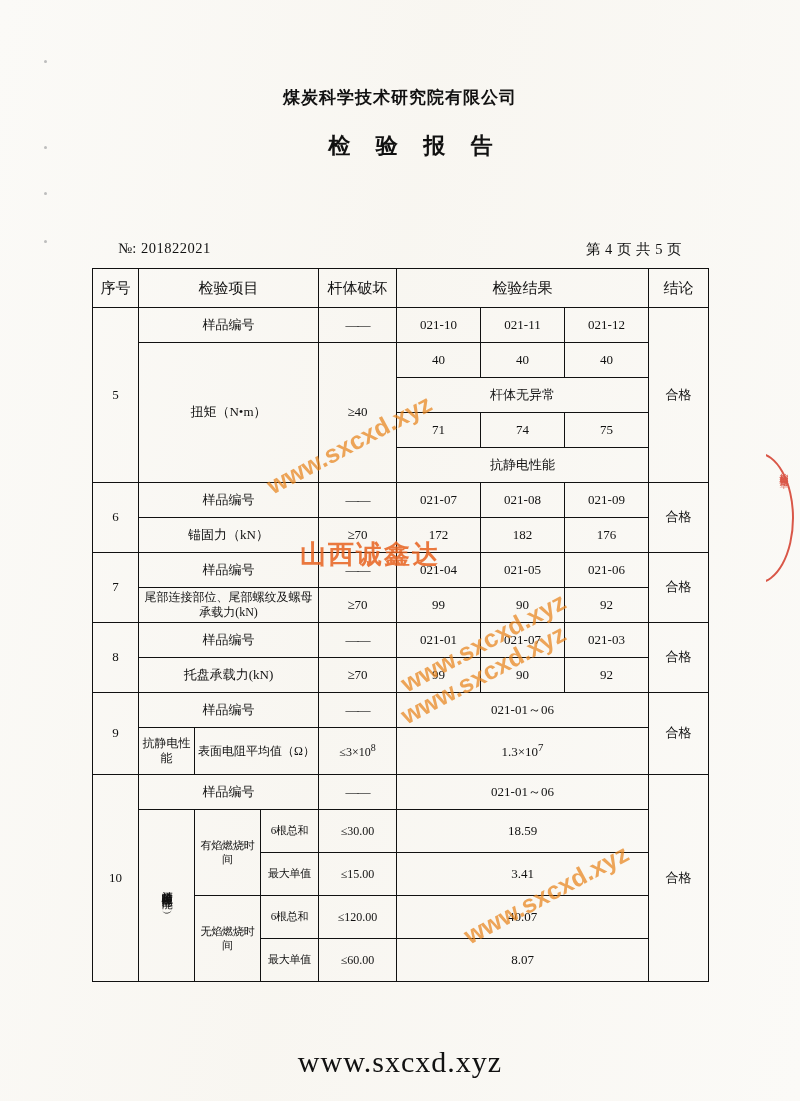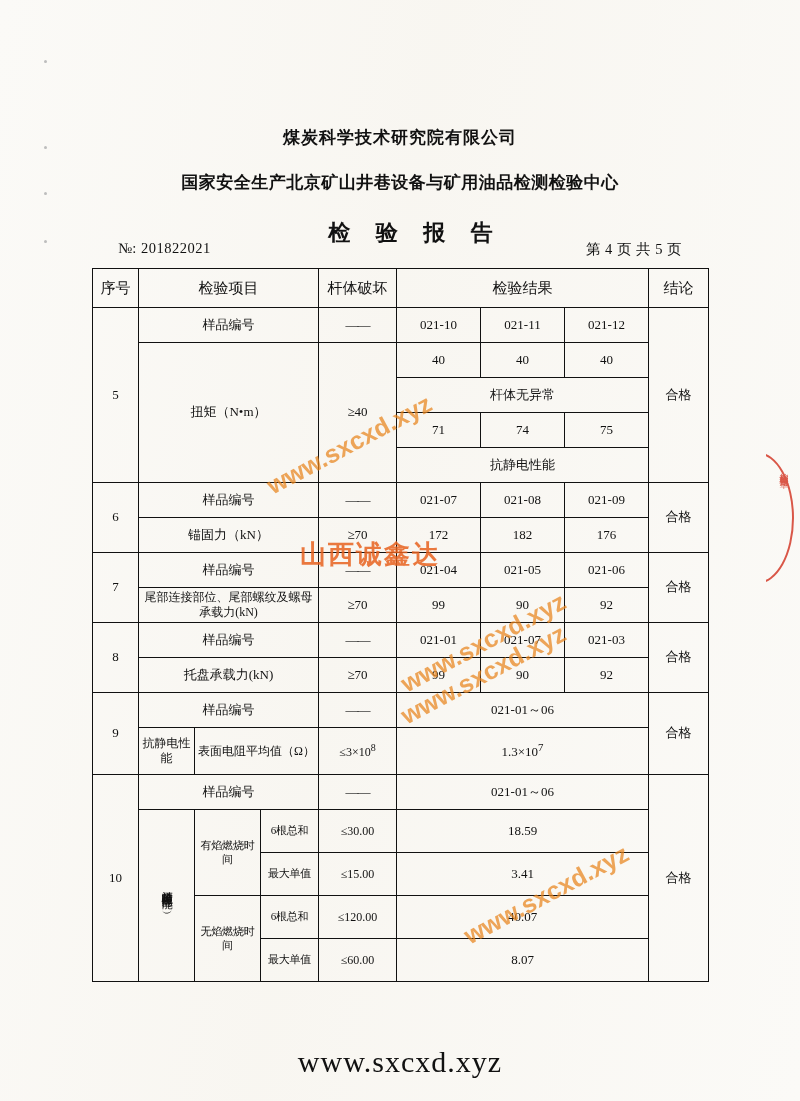--- a/index.html
+++ b/index.html
@@ -27,21 +27,20 @@
     background:
       linear-gradient(100deg, rgba(255,255,255,0.0) 0%, rgba(246,243,236,0.55) 45%, rgba(255,255,255,0.0) 100%);
     pointer-events: none;
   }
   .header {
     position: absolute;
     top: 86px;
     left: 0;
     right: 0;
     text-align: center;
-    margin-top: 40px;
   }
   .org-line1 {
     font-size: 17px;
     font-weight: 700;
     letter-spacing: 1px;
     margin-bottom: 22px;
   }
   .org-line2 {
     font-size: 17px;
     font-weight: 700;
@@ -196,21 +195,20 @@
 
   <div class="edge-marks">
     <i style="top:0"></i>
       <i style="top:86px"></i>
       <i style="top:132px"></i>
       <i style="top:180px"></i>
   </div>
 
   <div class="header">
     <div class="org-line1">煤炭科学技术研究院有限公司</div>
-    <div class="org-line2">国家安全生产北京矿山井巷设备与矿用油品检测检验中心</div>
     <div class="report-title">检 验 报 告</div>
   </div>
 
   <div class="meta-row">
     <div class="meta-no">
       <span>№:</span>
       <span>201822021</span>
     </div>
     <div class="meta-page">第 4 页  共 5 页</div>
   </div>

